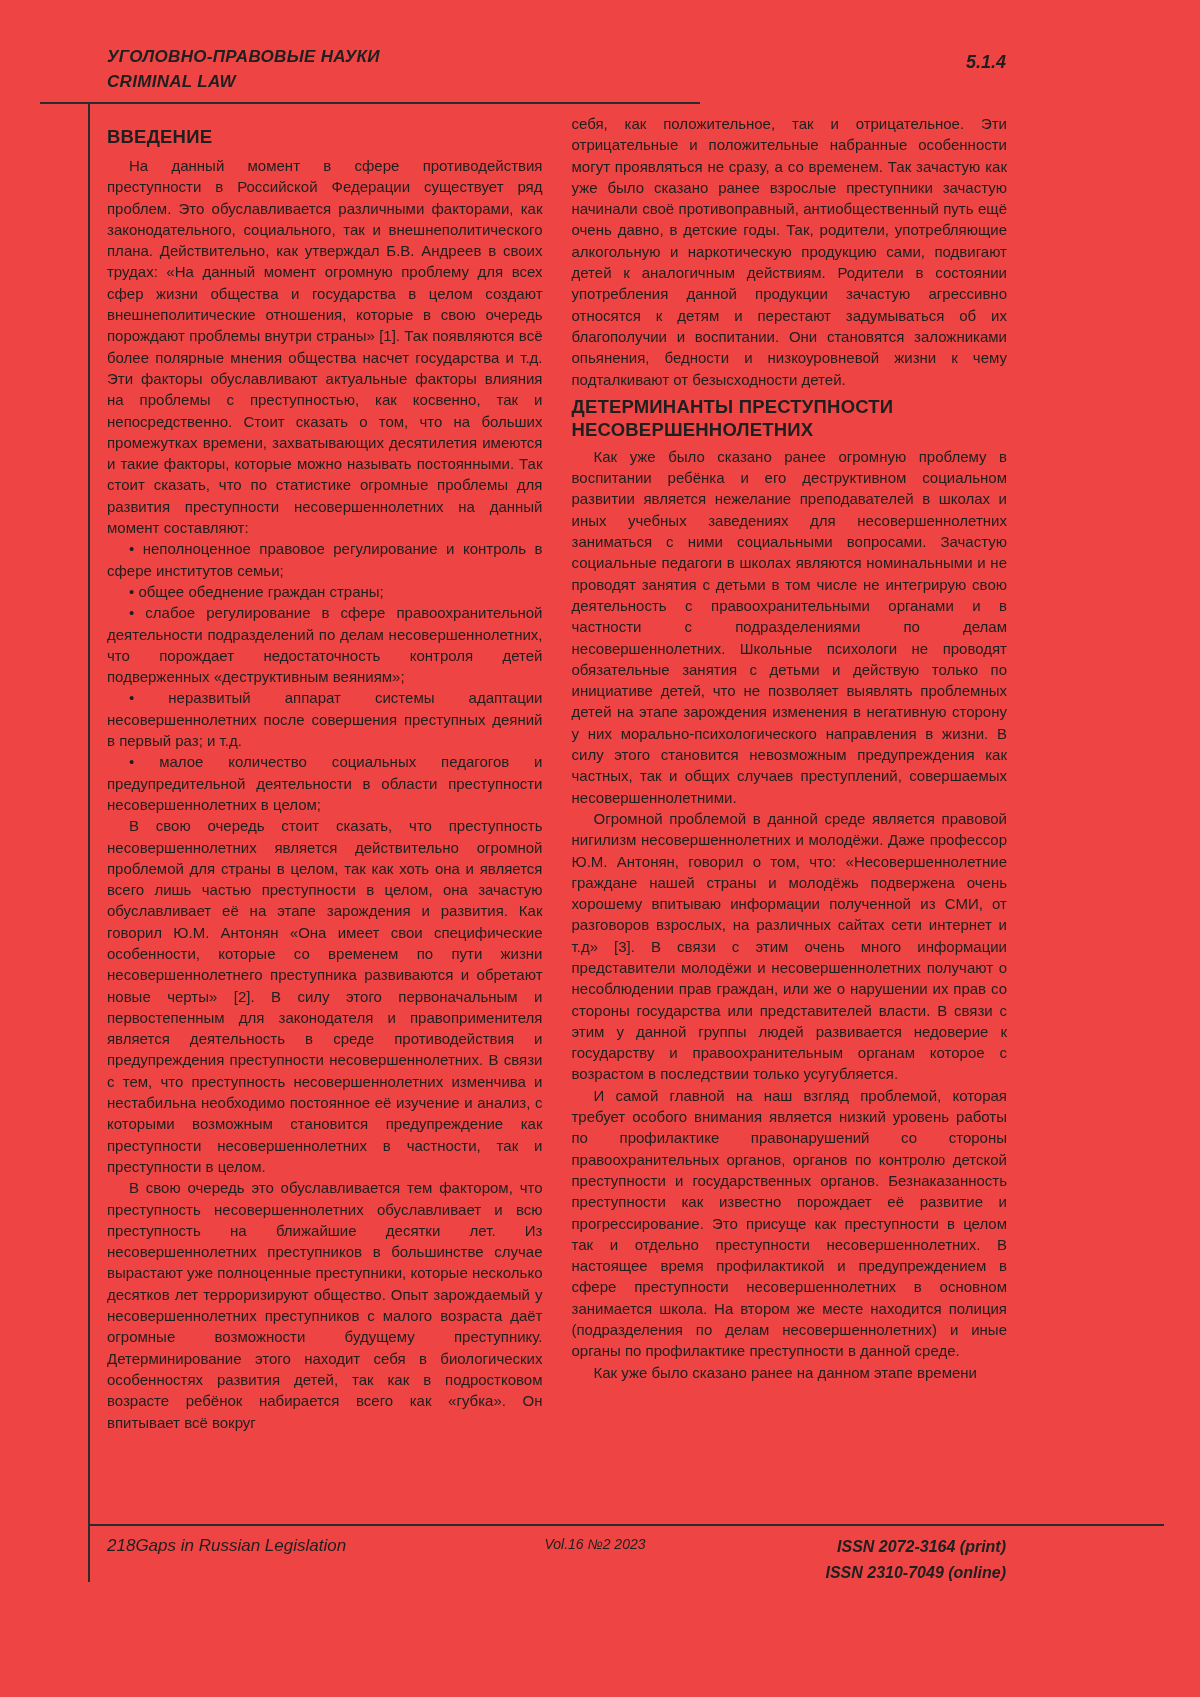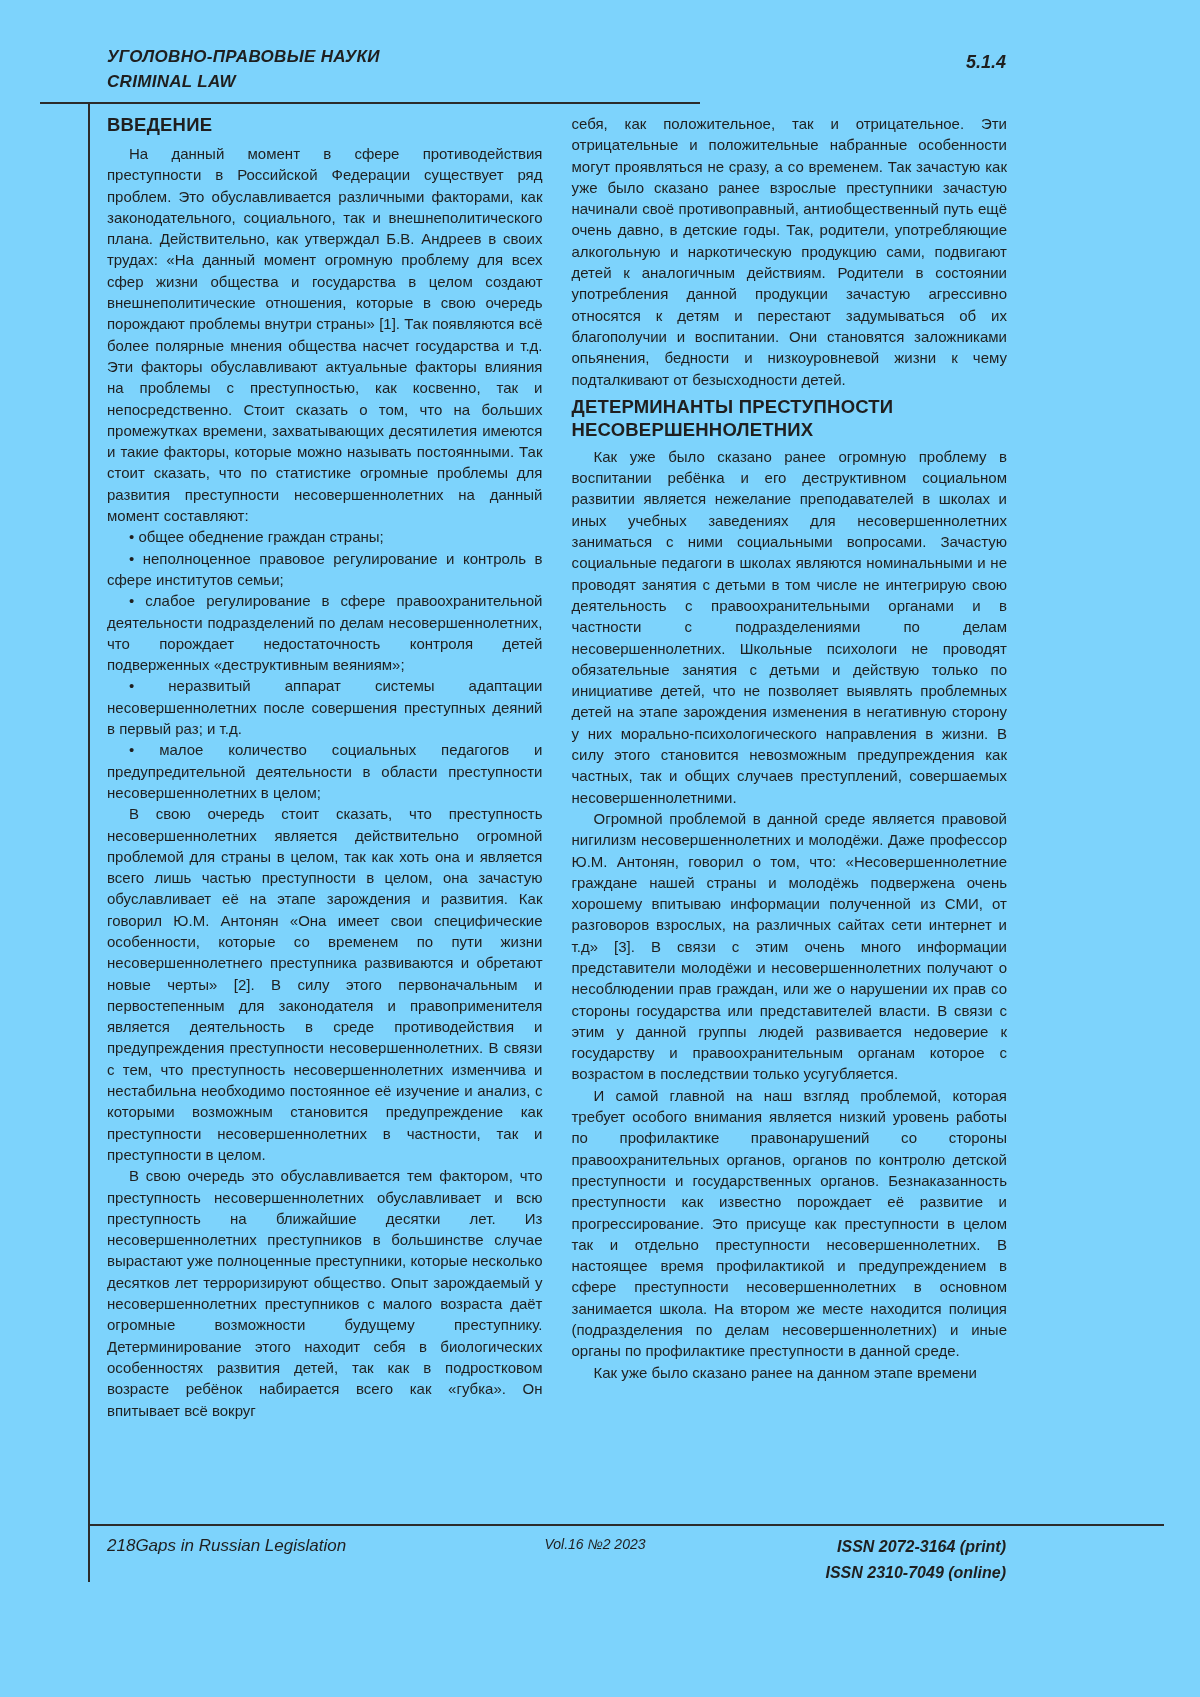--- a/index.html
+++ b/index.html
@@ -1,21 +1,21 @@
 <!DOCTYPE html>
 <html lang="ru"><head>
 <meta charset="utf-8">
 <style>
   html,body{margin:0;padding:0;}
   body{
     width:1200px;height:1697px;position:relative;background:#ffffff;
     font-family:"Liberation Sans","DejaVu Sans",sans-serif;color:#1f1f1f;
     overflow:hidden;
   }
-  .page{position:absolute;inset:0;background:#7dd3fc;}
+  .page{position:absolute;inset:0;background:#ef4444;}
 
   
   .header-left{
     position:absolute;left:107px;top:44px;
     font-style:italic;font-weight:700;font-size:17px;line-height:25px;letter-spacing:.3px;
   }
   .header-code{
     position:absolute;right:194px;top:52px;
     font-style:italic;font-weight:700;font-size:18px;
   }
@@ -33,21 +33,21 @@
     hyphens:auto;-webkit-hyphens:auto;
   }
   .paragraph{text-indent:22px;}
   .paragraph_continued{text-indent:0;}
   .bullet{text-indent:22px;}
   .bullet::before{content:attr(data-marker) " ";}
   .heading{
     font-size:18.5px;font-weight:600;line-height:23px;text-align:left;
     text-indent:0;letter-spacing:.2px;margin:0 0 7px 0;
   }
-  .col-left .heading{}
+  .col-left .heading{margin-top:12px;}
   .col-right .heading{margin-top:5px;margin-bottom:5px;}
 
   
   .footer-rule{position:absolute;left:88px;top:1524px;width:1076px;height:2px;background:#2b2b2b;}
   .footer-left{
     position:absolute;left:107px;top:1536px;
     font-style:italic;font-size:17px;
   }
   .footer-left .pagenum{}
   .footer-center{
@@ -70,22 +70,22 @@
   </div>
   <div class="header-code">5.1.4</div>
 
   <div class="header-rule"></div>
   <div class="vrule"></div>
 
   <main class="columns">
     <section class="col col-left" id="col-left">
         <p class="block heading">ВВЕДЕНИЕ</p>
         <p class="block paragraph">На данный момент в сфере противодействия преступности в Российской Федерации существует ряд проблем. Это обуславливается различными факторами, как законодательного, социального, так и внешнеполитического плана. Действительно, как утверждал Б.В. Андреев в своих трудах: «На данный момент огромную проблему для всех сфер жизни общества и государства в целом создают внешнеполитические отношения, которые в свою очередь порождают проблемы внутри страны» [1]. Так появляются всё более полярные мнения общества насчет государства и т.д. Эти факторы обуславливают актуальные факторы влияния на проблемы с преступностью, как косвенно, так и непосредственно. Стоит сказать о том, что на больших промежутках времени, захватывающих десятилетия имеются и такие факторы, которые можно называть постоянными. Так стоит сказать, что по статистике огромные проблемы для развития преступности несовершеннолетних на данный момент составляют:</p>
+        <p class="block bullet" data-marker="•">неполноценное правовое регулирование и контроль в сфере институтов семьи;</p>
         <p class="block bullet" data-marker="•">общее обеднение граждан страны;</p>
-        <p class="block bullet" data-marker="•">неполноценное правовое регулирование и контроль в сфере институтов семьи;</p>
         <p class="block bullet" data-marker="•">слабое регулирование в сфере правоохранительной деятельности подразделений по делам несовершеннолетних, что порождает недостаточность контроля детей подверженных «деструктивным веяниям»;</p>
         <p class="block bullet" data-marker="•">неразвитый аппарат системы адаптации несовершеннолетних после совершения преступных деяний в первый раз; и т.д.</p>
         <p class="block bullet" data-marker="•">малое количество социальных педагогов и предупредительной деятельности в области преступности несовершеннолетних в целом;</p>
         <p class="block paragraph">В свою очередь стоит сказать, что преступность несовершеннолетних является действительно огромной проблемой для страны в целом, так как хоть она и является всего лишь частью преступности в целом, она зачастую обуславливает её на этапе зарождения и развития. Как говорил Ю.М. Антонян «Она имеет свои специфические особенности, которые со временем по пути жизни несовершеннолетнего преступника развиваются и обретают новые черты» [2]. В силу этого первоначальным и первостепенным для законодателя и правоприменителя является деятельность в среде противодействия и предупреждения преступности несовершеннолетних. В связи с тем, что преступность несовершеннолетних изменчива и нестабильна необходимо постоянное её изучение и анализ, с которыми возможным становится предупреждение как преступности несовершеннолетних в частности, так и преступности в целом.</p>
         <p class="block paragraph">В свою очередь это обуславливается тем фактором, что преступность несовершеннолетних обуславливает и всю преступность на ближайшие десятки лет. Из несовершеннолетних преступников в большинстве случае вырастают уже полноценные преступники, которые несколько десятков лет терроризируют общество. Опыт зарождаемый у несовершеннолетних преступников с малого возраста даёт огромные возможности будущему преступнику. Детерминирование этого находит себя в биологических особенностях развития детей, так как в подростковом возрасте ребёнок набирается всего как «губка». Он впитывает всё вокруг</p>
       </section>
     <section class="col col-right" id="col-right">
         <p class="block paragraph_continued">себя, как положительное, так и отрицательное. Эти отрицательные и положительные набранные особенности могут проявляться не сразу, а со временем. Так зачастую как уже было сказано ранее взрослые преступники зачастую начинали своё противоправный, антиобщественный путь ещё очень давно, в детские годы. Так, родители, употребляющие алкогольную и наркотическую продукцию сами, подвигают детей к аналогичным действиям. Родители в состоянии употребления данной продукции зачастую агрессивно относятся к детям и перестают задумываться об их благополучии и воспитании. Они становятся заложниками опьянения, бедности и низкоуровневой жизни к чему подталкивают от безысходности детей.</p>
         <p class="block heading">ДЕТЕРМИНАНТЫ ПРЕСТУПНОСТИ НЕСОВЕРШЕННОЛЕТНИХ</p>
         <p class="block paragraph">Как уже было сказано ранее огромную проблему в воспитании ребёнка и его деструктивном социальном развитии является нежелание преподавателей в школах и иных учебных заведениях для несовершеннолетних заниматься с ними социальными вопросами. Зачастую социальные педагоги в школах являются номинальными и не проводят занятия с детьми в том числе не интегрирую свою деятельность с правоохранительными органами и в частности с подразделениями по делам несовершеннолетних. Школьные психологи не проводят обязательные занятия с детьми и действую только по инициативе детей, что не позволяет выявлять проблемных детей на этапе зарождения изменения в негативную сторону у них морально-психологического направления в жизни. В силу этого становится невозможным предупреждения как частных, так и общих случаев преступлений, совершаемых несовершеннолетними.</p>

